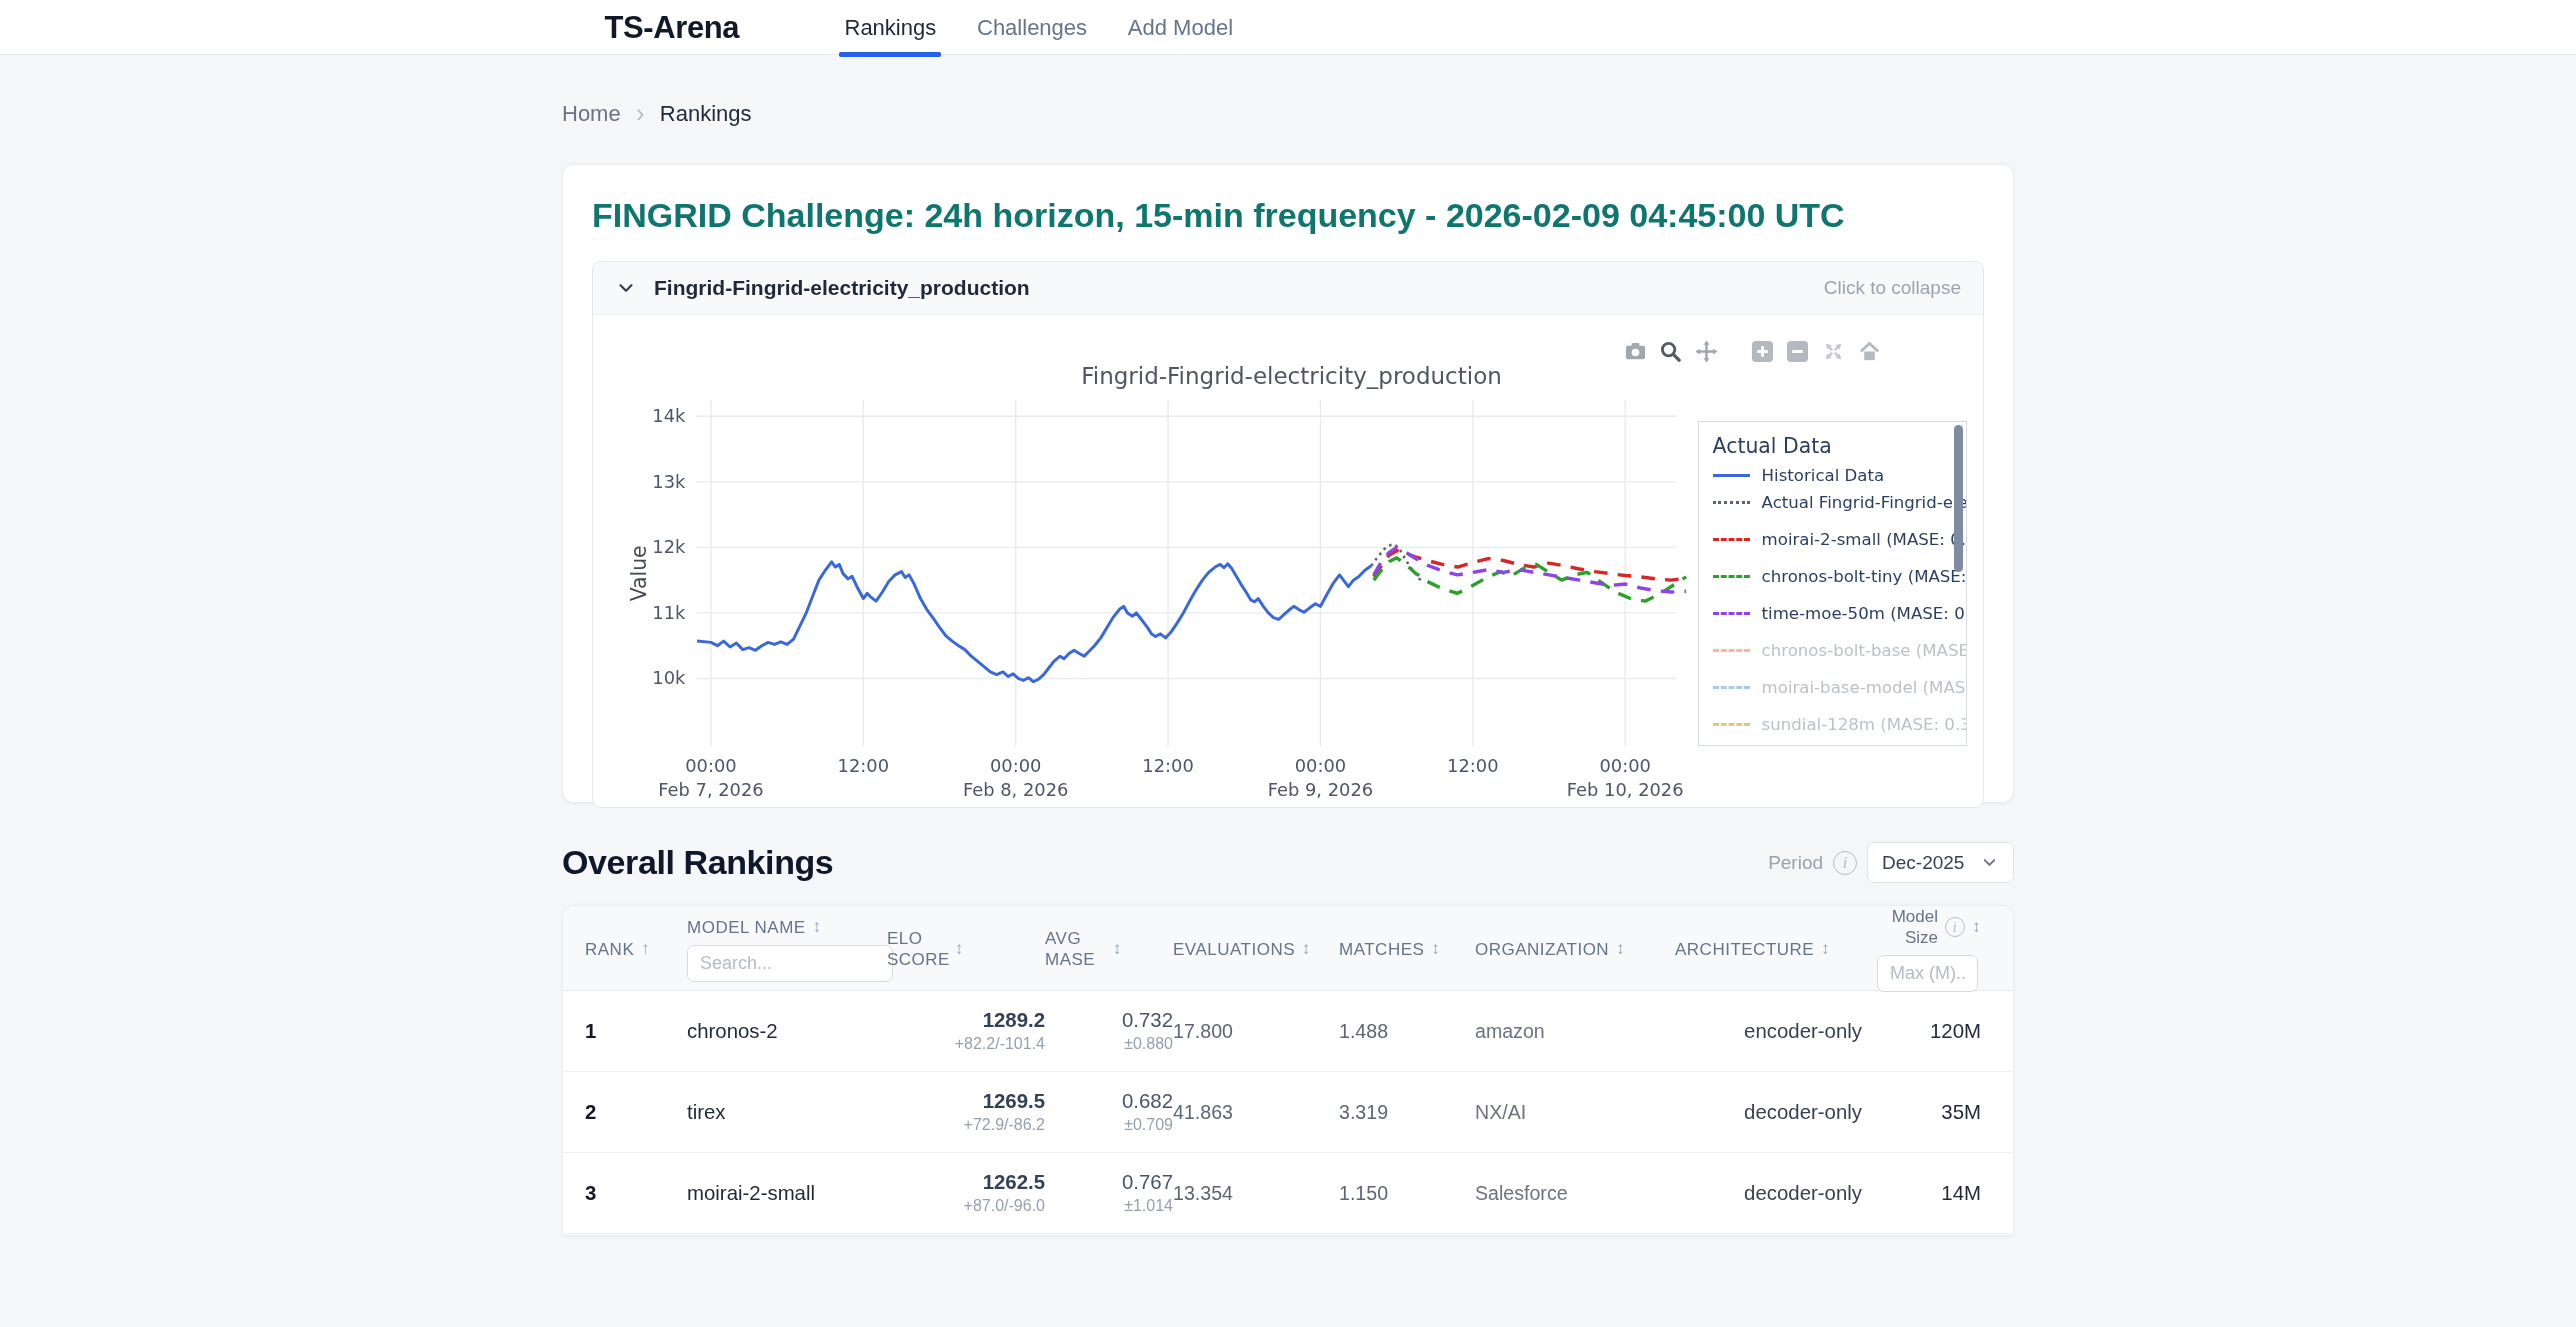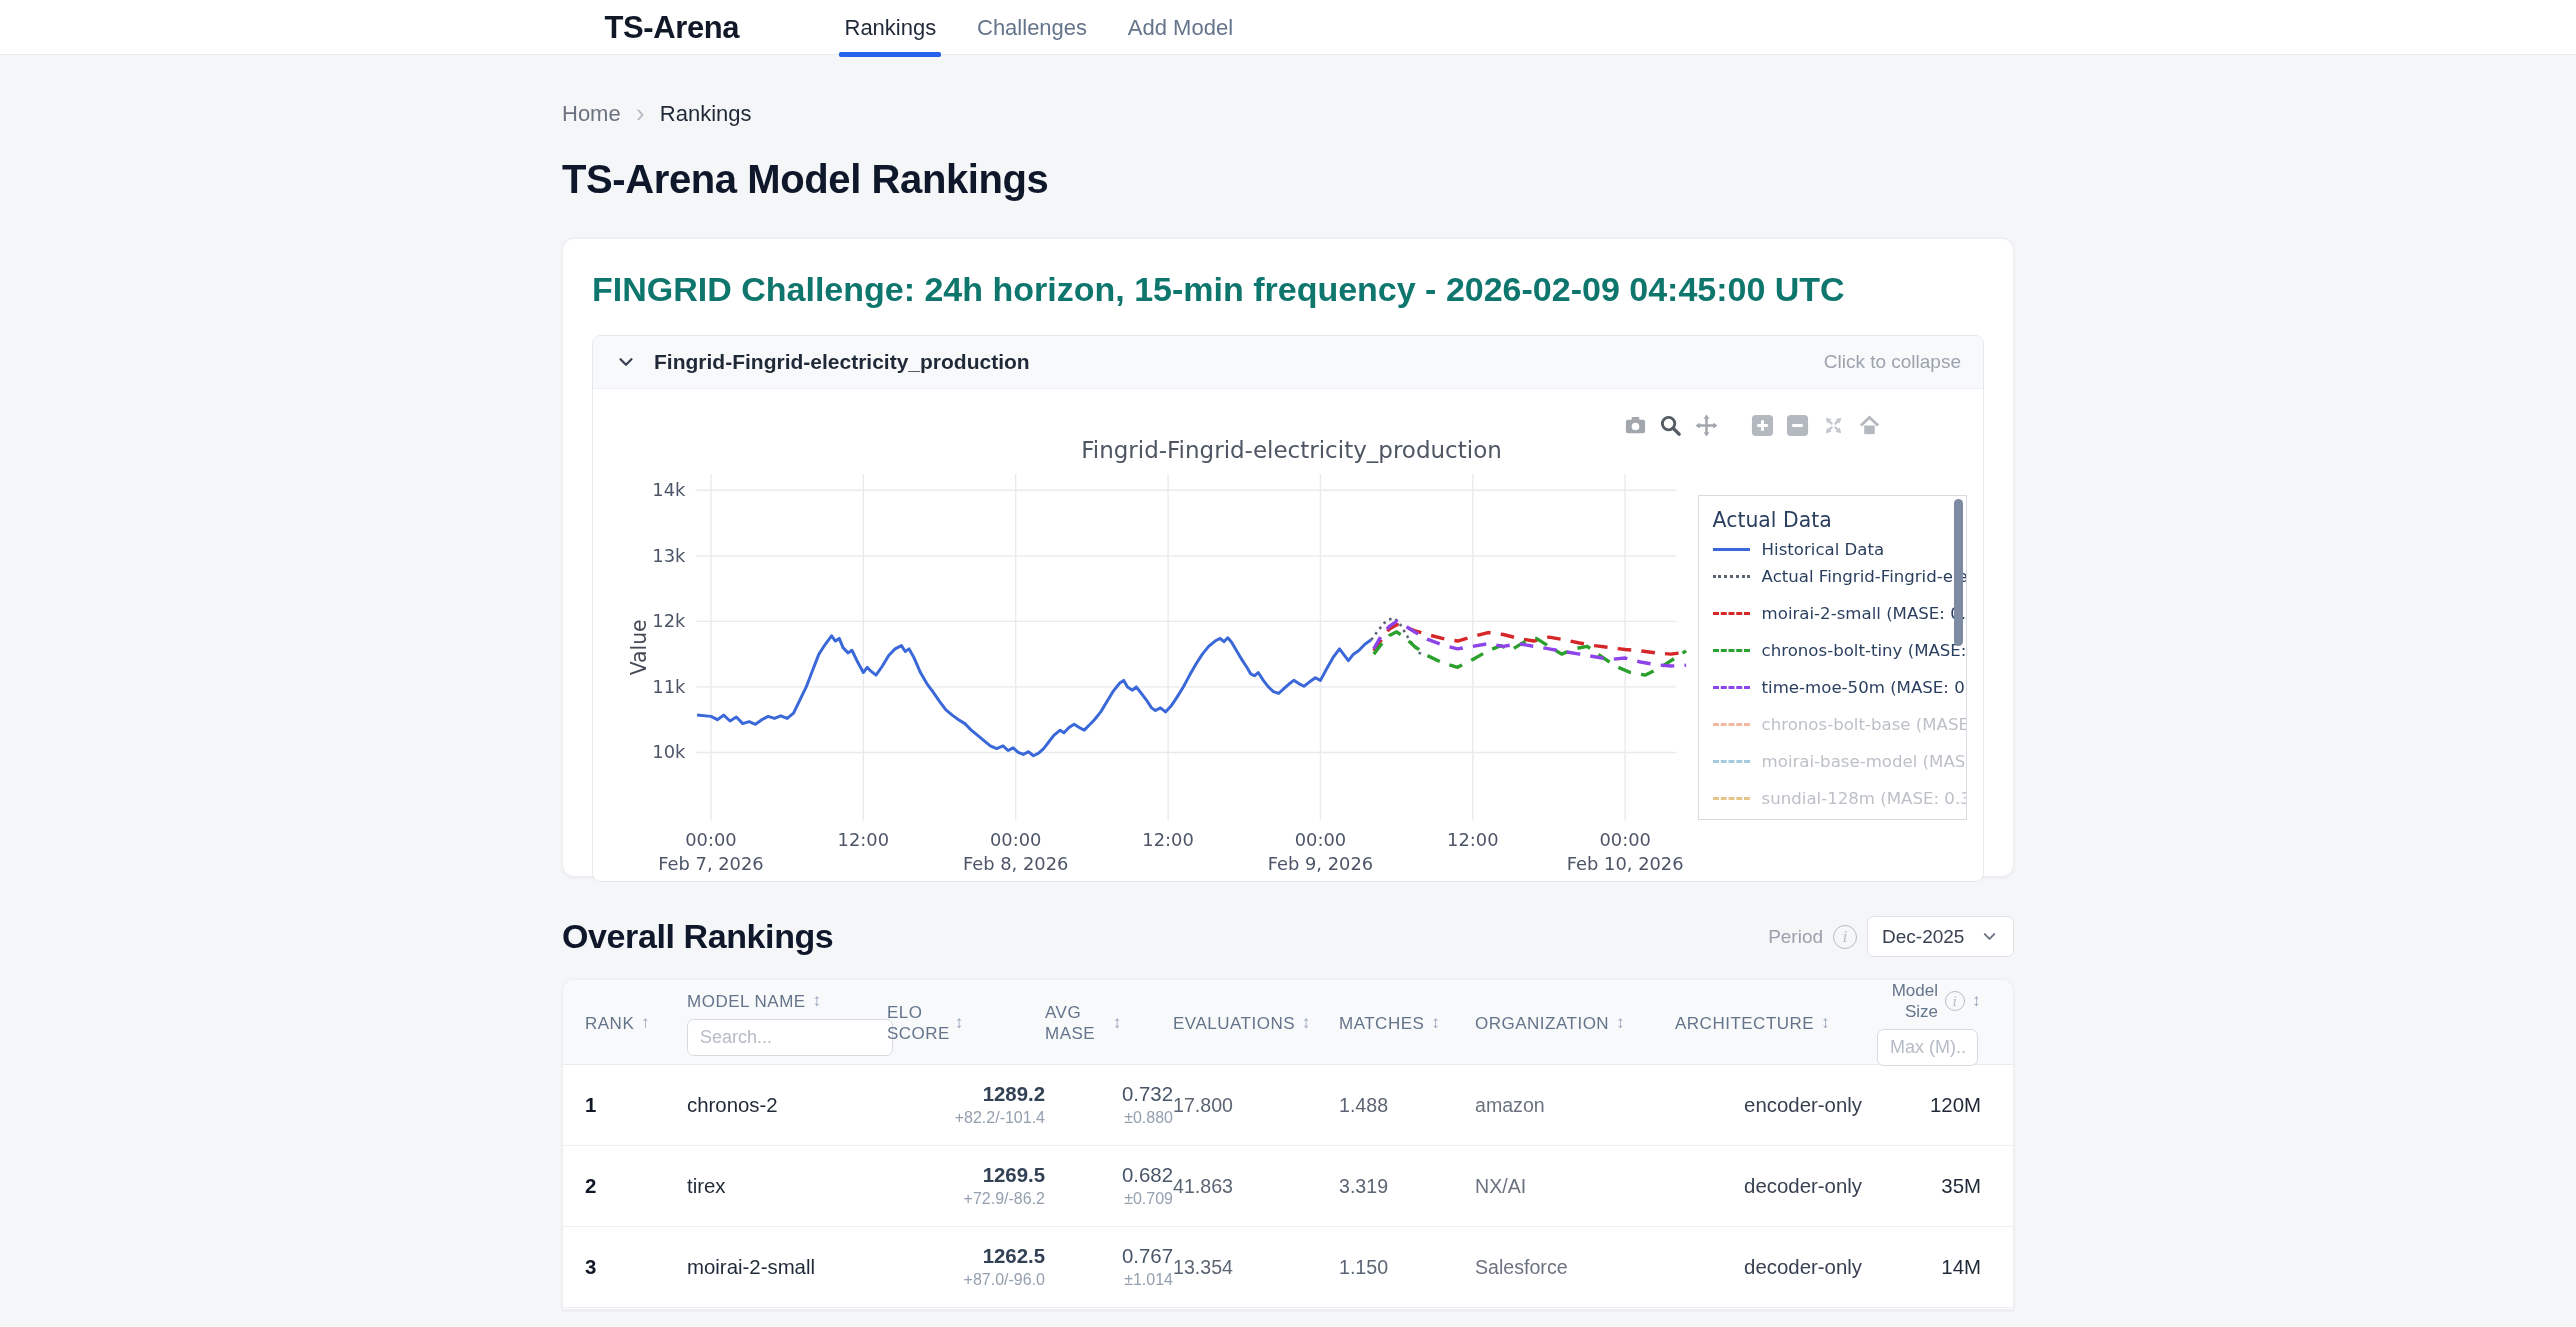--- a/index.html
+++ b/index.html
@@ -121,21 +121,20 @@
 </div>
 
 <div class="container">
 
   <div class="breadcrumb">
     <span class="bc-home">Home</span>
     <span class="bc-sep">›</span>
     <span class="bc-cur">Rankings</span>
   </div>
 
-  <h1 class="page-title">TS-Arena Model Rankings</h1>
 
   <div class="card challenge-card">
     <div class="challenge-title">FINGRID Challenge: 24h horizon, 15-min frequency - 2026-02-09 04:45:00 UTC</div>
 
     <div class="panel">
       <div class="panel-header">
         <svg class="chev" viewBox="0 0 24 24">
           <polyline points="6,9 12,15 18,9" fill="none" stroke="#374151" stroke-width="2.4" stroke-linecap="round" stroke-linejoin="round"></polyline>
         </svg>
         <span class="panel-title">Fingrid-Fingrid-electricity_production</span>

